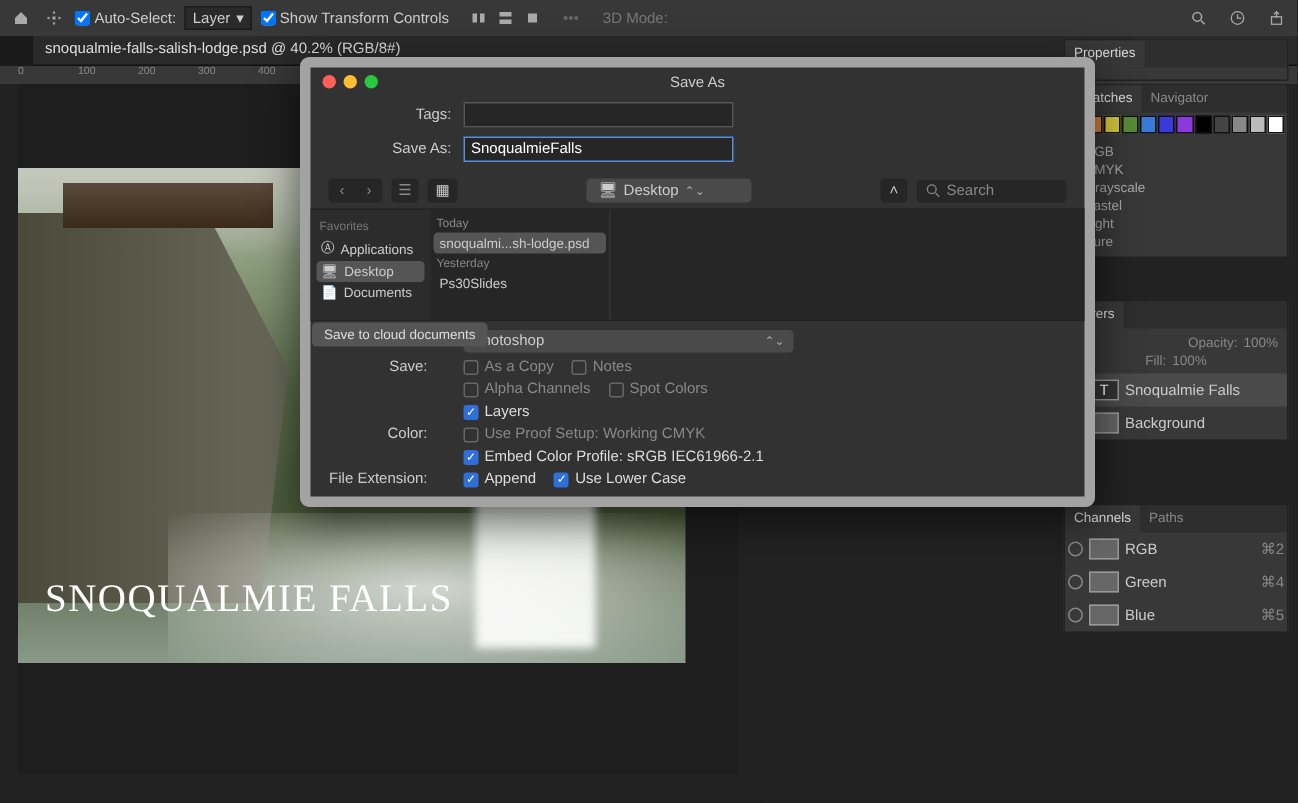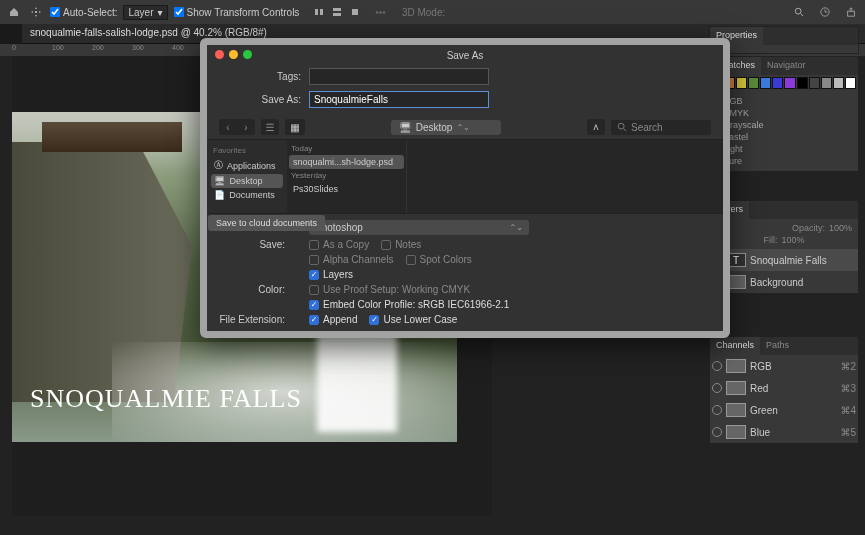--- a/index.html
+++ b/index.html
@@ -251,26 +251,20 @@
     <div id="channel-list">
         <div class="layer-row">
           <span class="eye"></span>
           <span class="thumb"></span>
           <span style="flex:1">RGB</span>
           <span style="color:#888">⌘2</span>
         </div>
         <div class="layer-row">
           <span class="eye"></span>
           <span class="thumb"></span>
-          <span style="flex:1">Red</span>
-          <span style="color:#888">⌘3</span>
-        </div>
-        <div class="layer-row">
-          <span class="eye"></span>
-          <span class="thumb"></span>
           <span style="flex:1">Green</span>
           <span style="color:#888">⌘4</span>
         </div>
         <div class="layer-row">
           <span class="eye"></span>
           <span class="thumb"></span>
           <span style="flex:1">Blue</span>
           <span style="color:#888">⌘5</span>
         </div>
       </div>

